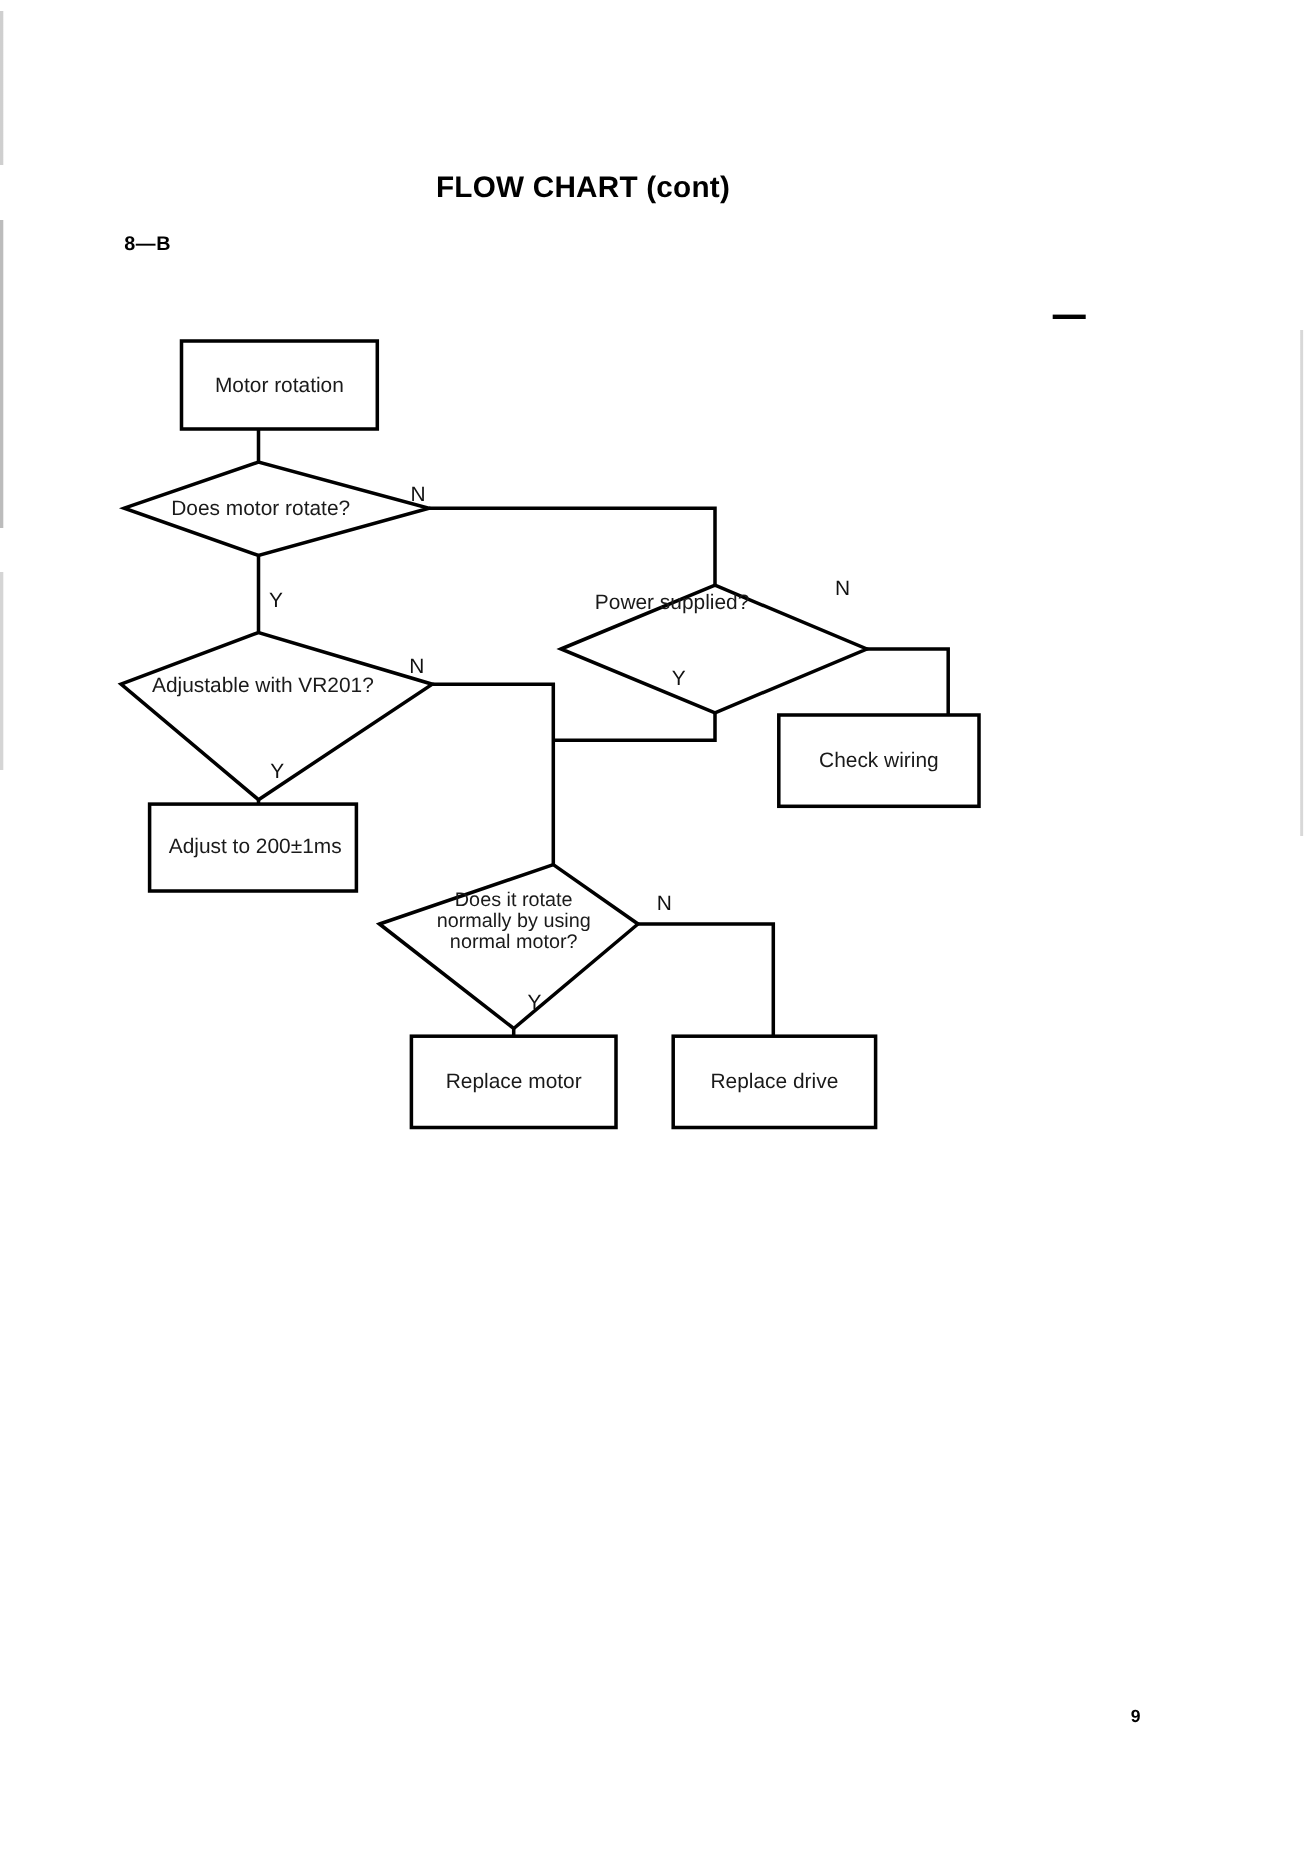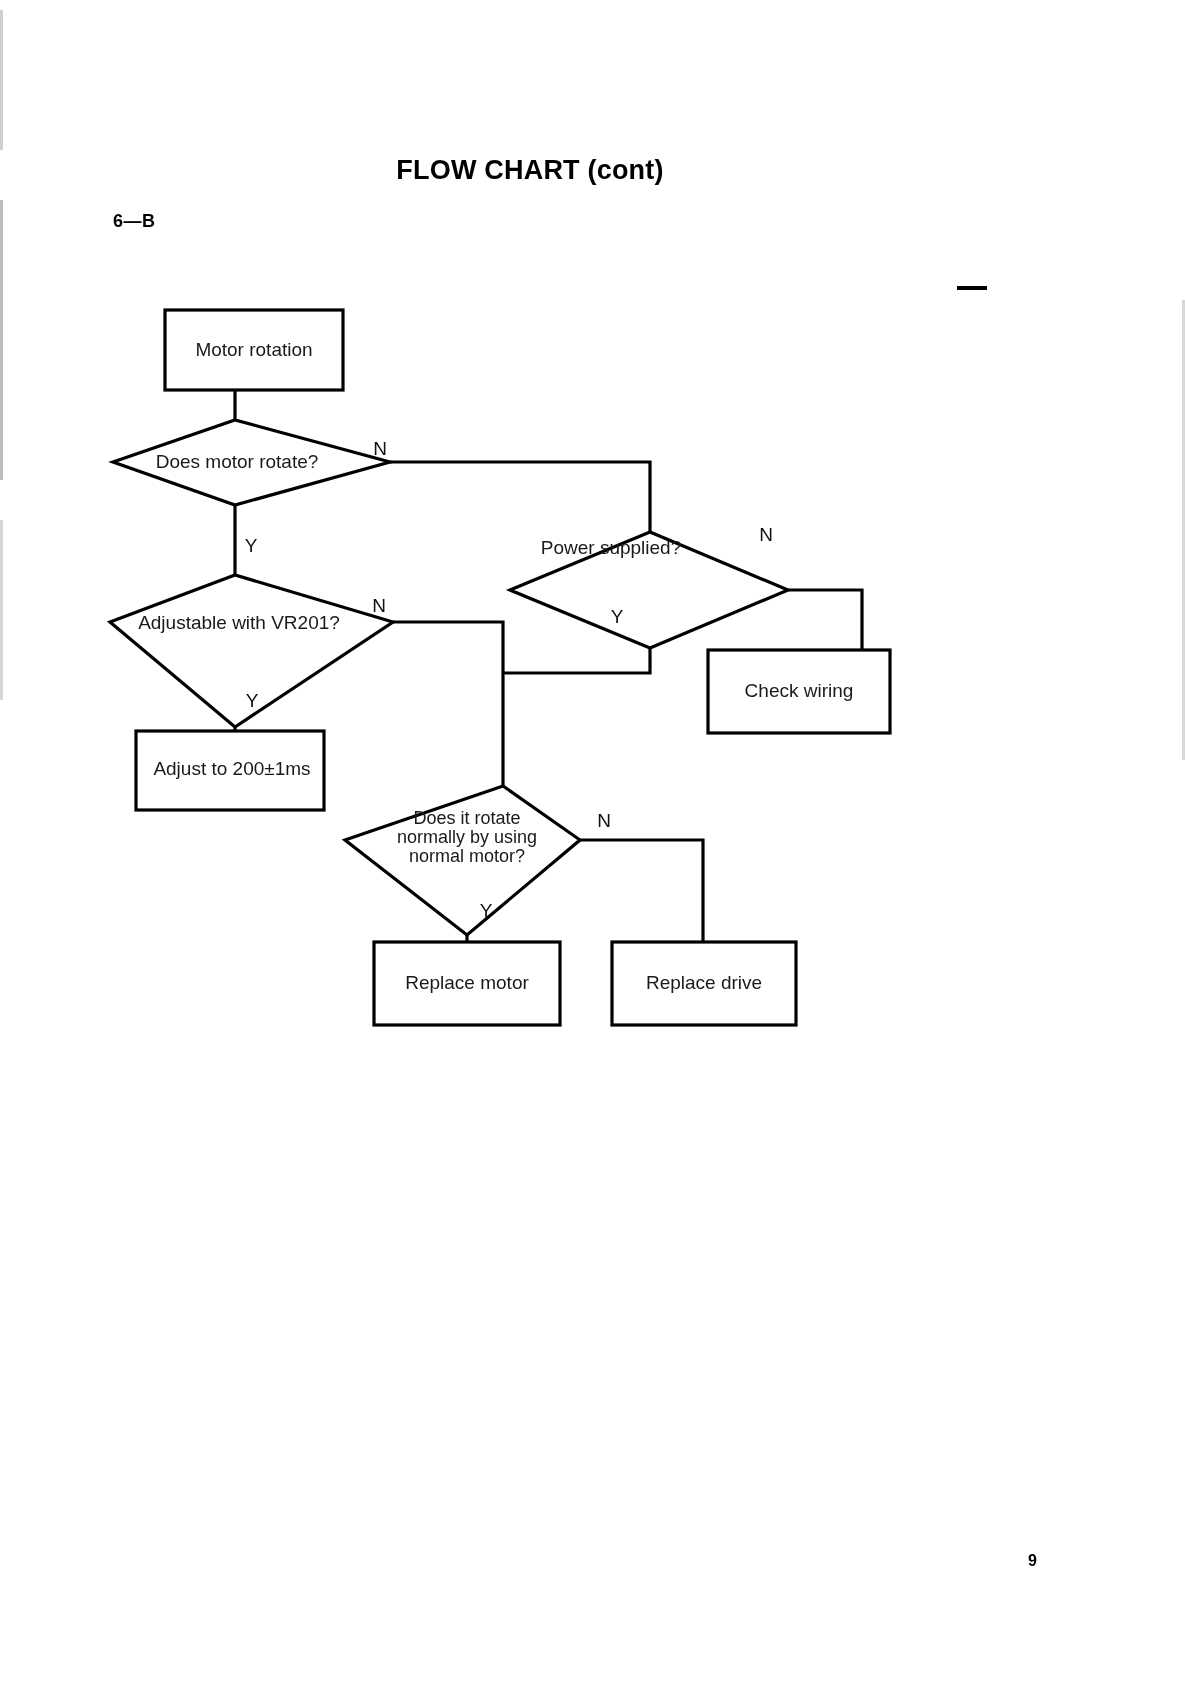--- a/index.html
+++ b/index.html
@@ -124,21 +124,21 @@
 </head>
 <body>
 
 <div id="page">
 
   <div class="scan-edge-left"></div>
   <div class="scan-edge-right"></div>
 
   <div class="page-title">FLOW CHART (cont)</div>
 
-  <div class="section-label">6—B</div>
+  <div class="section-label">8—B</div>
 
   <div class="corner-dash"></div>
 
   <div class="page-number">9</div>
 
   <svg id="flow-svg" viewBox="0 0 1185 1689">
 
     <path class="connector" d="M 235 390 L 235 420"></path>
 
     <path class="connector" d="M 390 462 L 650 462 L 650 532"></path>

